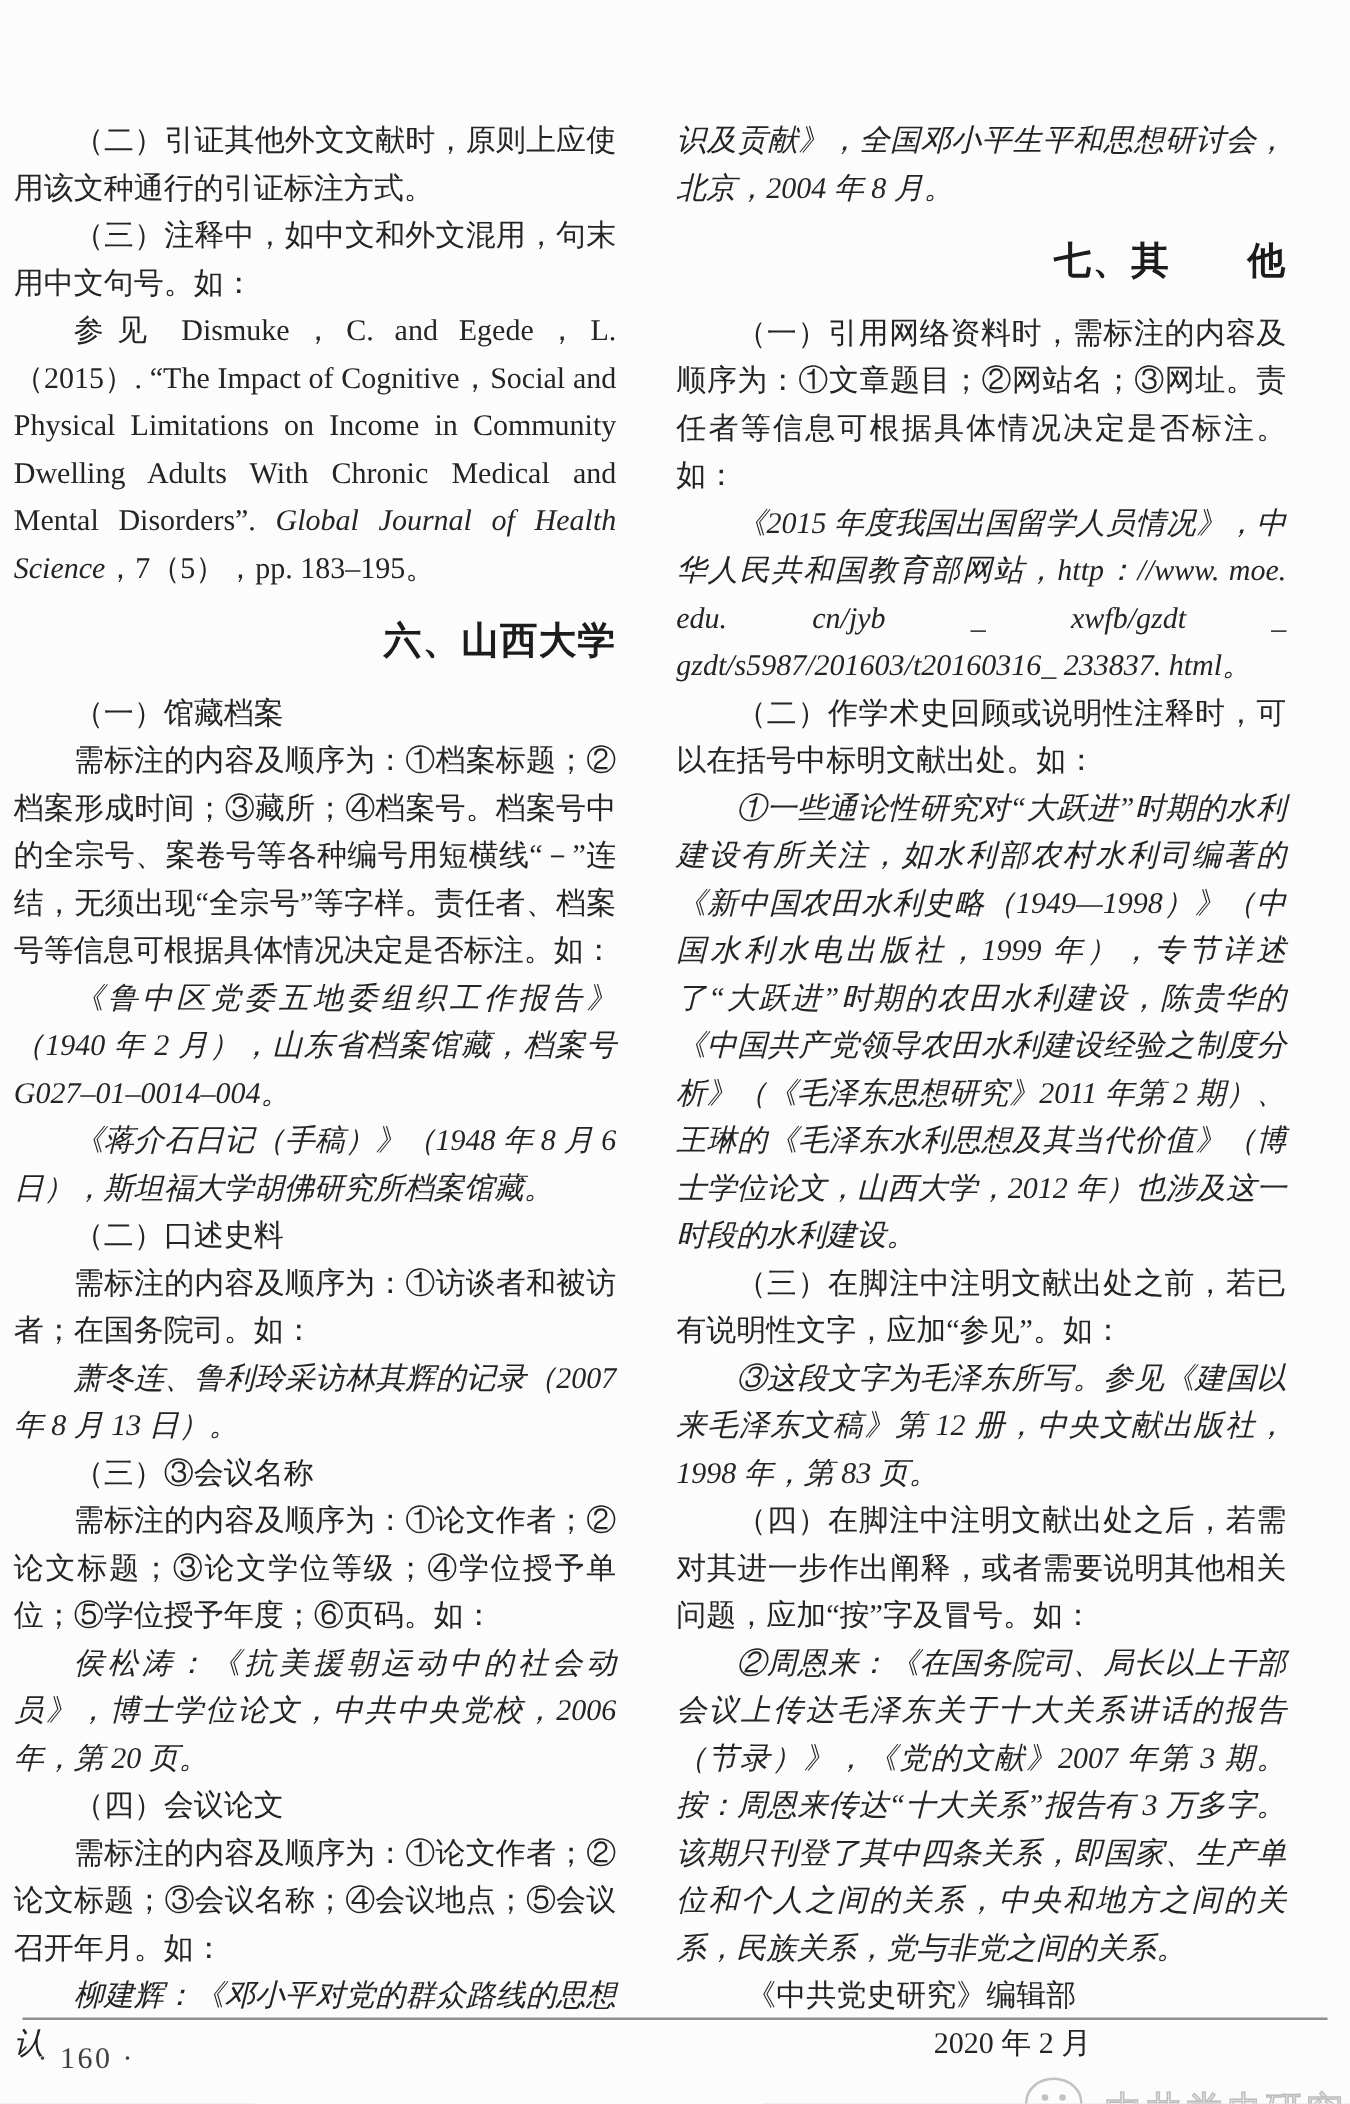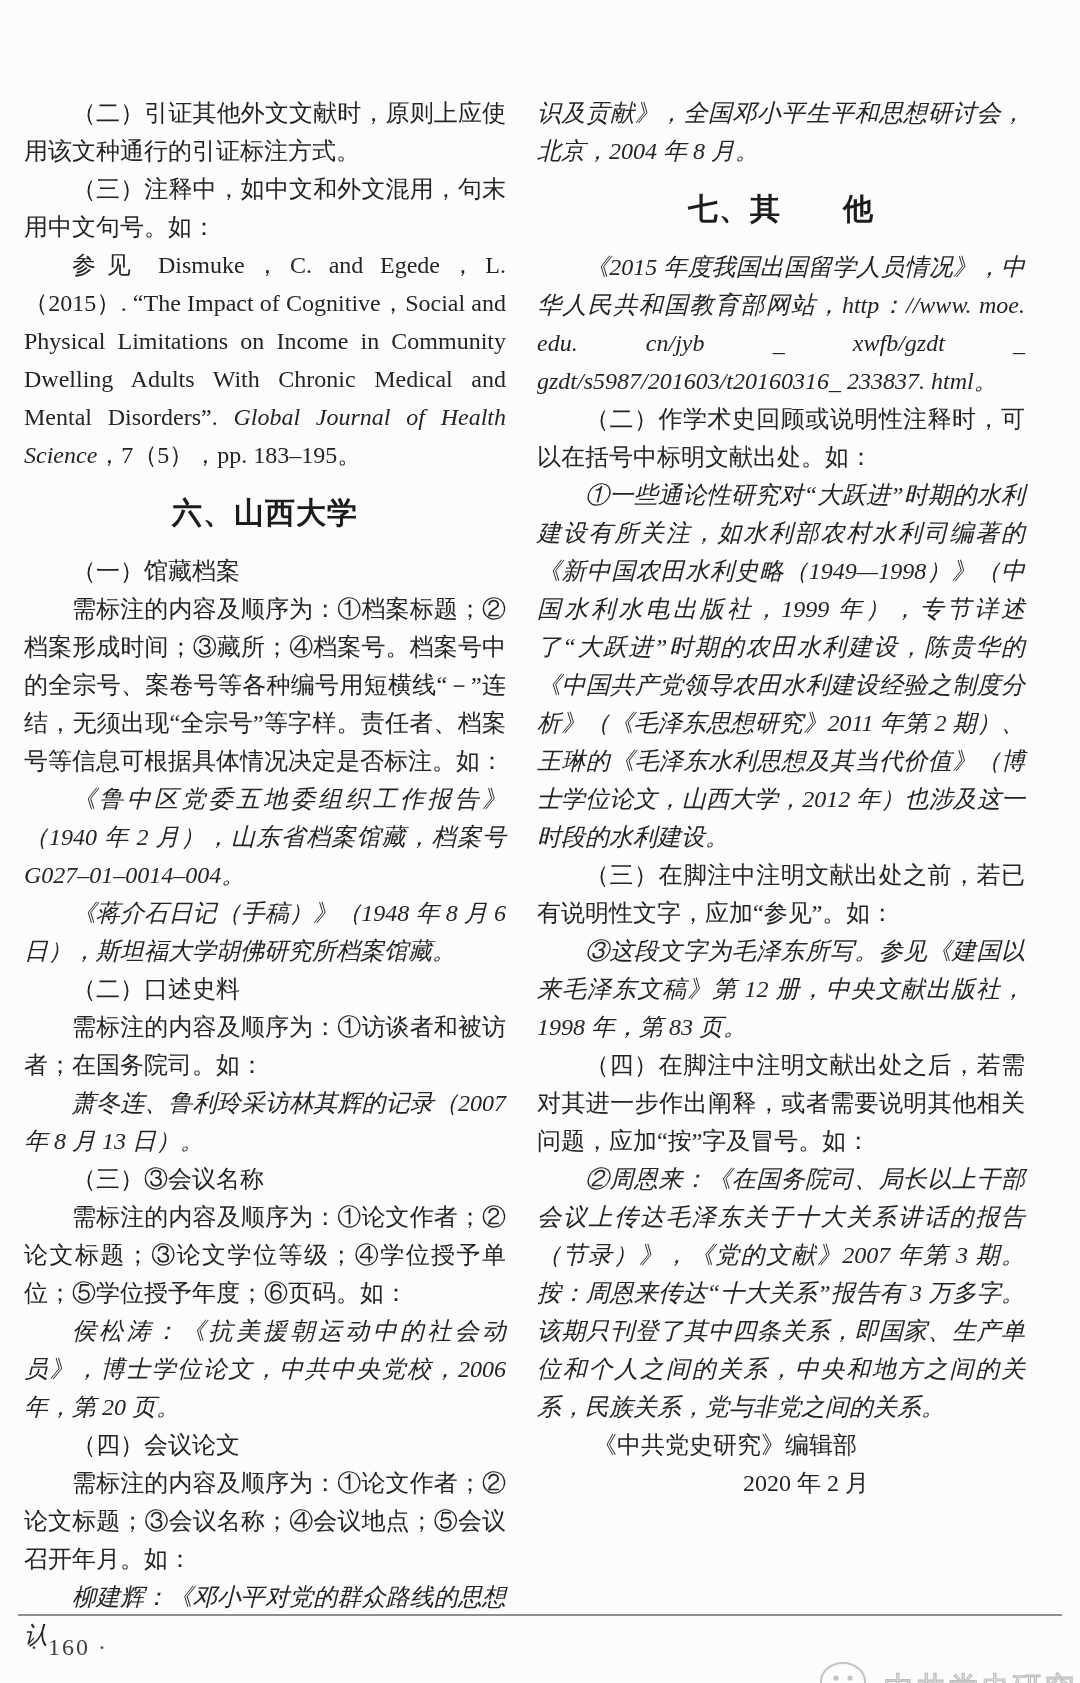--- a/index.html
+++ b/index.html
@@ -1,27 +1,27 @@
 <!DOCTYPE html>
 <html><head>
 <meta charset="utf-8">
 <style>
   html,body { margin:0; padding:0; background:#dedede; }
   .page {
     width:1080px; height:1683px; position:relative; margin:0 auto;
     background:#fcfcfc; color:#242424; overflow:hidden;
     font-family:"Liberation Serif","DejaVu Serif",serif;
   }
-  .columns { position:absolute; top:94px; left:24px; display:flex; gap:31px; }
+  .columns { position:absolute; top:94px; left:11px; display:flex; gap:48px; }
   .col { width:482px; font-size:24px; line-height:38px; text-align:justify; }
   .col.right { width:488px; }
   .para { text-indent:2em; }
   .heading {
     font-family:"Liberation Sans","DejaVu Sans",sans-serif;
-    font-weight:700; font-size:30px; line-height:42px; text-align:center;
+    font-weight:700; font-size:30px; line-height:42px; text-align:right;
     text-indent:0; margin:18px 0; letter-spacing:1px; color:#1c1c1c;
   }
   .example, .example-cont { font-style:italic; }
   .example-cont { text-indent:0;font-style:italic; }
   .signature { text-indent:0; text-align:center; padding-right:112px; }
   .date { text-indent:0; text-align:right; padding-right:156px; }
   .footer-rule {
     position:absolute; left:18px; right:18px; top:1614px;
     border-top:2px solid #8f8f8f;
   }
@@ -64,20 +64,21 @@
         <div class="para body"><span>（三）③会议名称</span></div>
         <div class="para body"><span>需标注的内容及顺序为：①论文作者；②论文标题；③论文学位等级；④学位授予单位；⑤学位授予年度；⑥页码。如：</span></div>
         <div class="para example"><span>侯松涛：《抗美援朝运动中的社会动员》，博士学位论文，中共中央党校，2006 年，第 20 页。</span></div>
         <div class="para body"><span>（四）会议论文</span></div>
         <div class="para body"><span>需标注的内容及顺序为：①论文作者；②论文标题；③会议名称；④会议地点；⑤会议召开年月。如：</span></div>
         <div class="para example"><span>柳建辉：《邓小平对党的群众路线的思想认</span></div>
       </div>
     <div class="col right" id="col-right">
         <div class="para example-cont"><span>识及贡献》，全国邓小平生平和思想研讨会，北京，2004 年 8 月。</span></div>
         <div class="para heading"><span>七、其　　他</span></div>
+        <div class="para body"><span>（一）引用网络资料时，需标注的内容及顺序为：①文章题目；②网站名；③网址。责任者等信息可根据具体情况决定是否标注。如：</span></div>
         <div class="para example"><span>《2015 年度我国出国留学人员情况》，中华人民共和国教育部网站，http：//www. moe. edu. cn/jyb _ xwfb/gzdt _ gzdt/s5987/201603/t20160316_ 233837. html。</span></div>
         <div class="para body"><span>（二）作学术史回顾或说明性注释时，可以在括号中标明文献出处。如：</span></div>
         <div class="para example"><span>①一些通论性研究对“大跃进”时期的水利建设有所关注，如水利部农村水利司编著的《新中国农田水利史略（1949—1998）》（中国水利水电出版社，1999 年），专节详述了“大跃进”时期的农田水利建设，陈贵华的《中国共产党领导农田水利建设经验之制度分析》（《毛泽东思想研究》2011 年第 2 期）、王琳的《毛泽东水利思想及其当代价值》（博士学位论文，山西大学，2012 年）也涉及这一时段的水利建设。</span></div>
         <div class="para body"><span>（三）在脚注中注明文献出处之前，若已有说明性文字，应加“参见”。如：</span></div>
         <div class="para example"><span>③这段文字为毛泽东所写。参见《建国以来毛泽东文稿》第 12 册，中央文献出版社，1998 年，第 83 页。</span></div>
         <div class="para body"><span>（四）在脚注中注明文献出处之后，若需对其进一步作出阐释，或者需要说明其他相关问题，应加“按”字及冒号。如：</span></div>
         <div class="para example"><span>②周恩来：《在国务院司、局长以上干部会议上传达毛泽东关于十大关系讲话的报告（节录）》，《党的文献》2007 年第 3 期。按：周恩来传达“十大关系”报告有 3 万多字。该期只刊登了其中四条关系，即国家、生产单位和个人之间的关系，中央和地方之间的关系，民族关系，党与非党之间的关系。</span></div>
         <div class="para signature"><span>《中共党史研究》编辑部</span></div>
         <div class="para date"><span>2020 年 2 月</span></div>
       </div>

